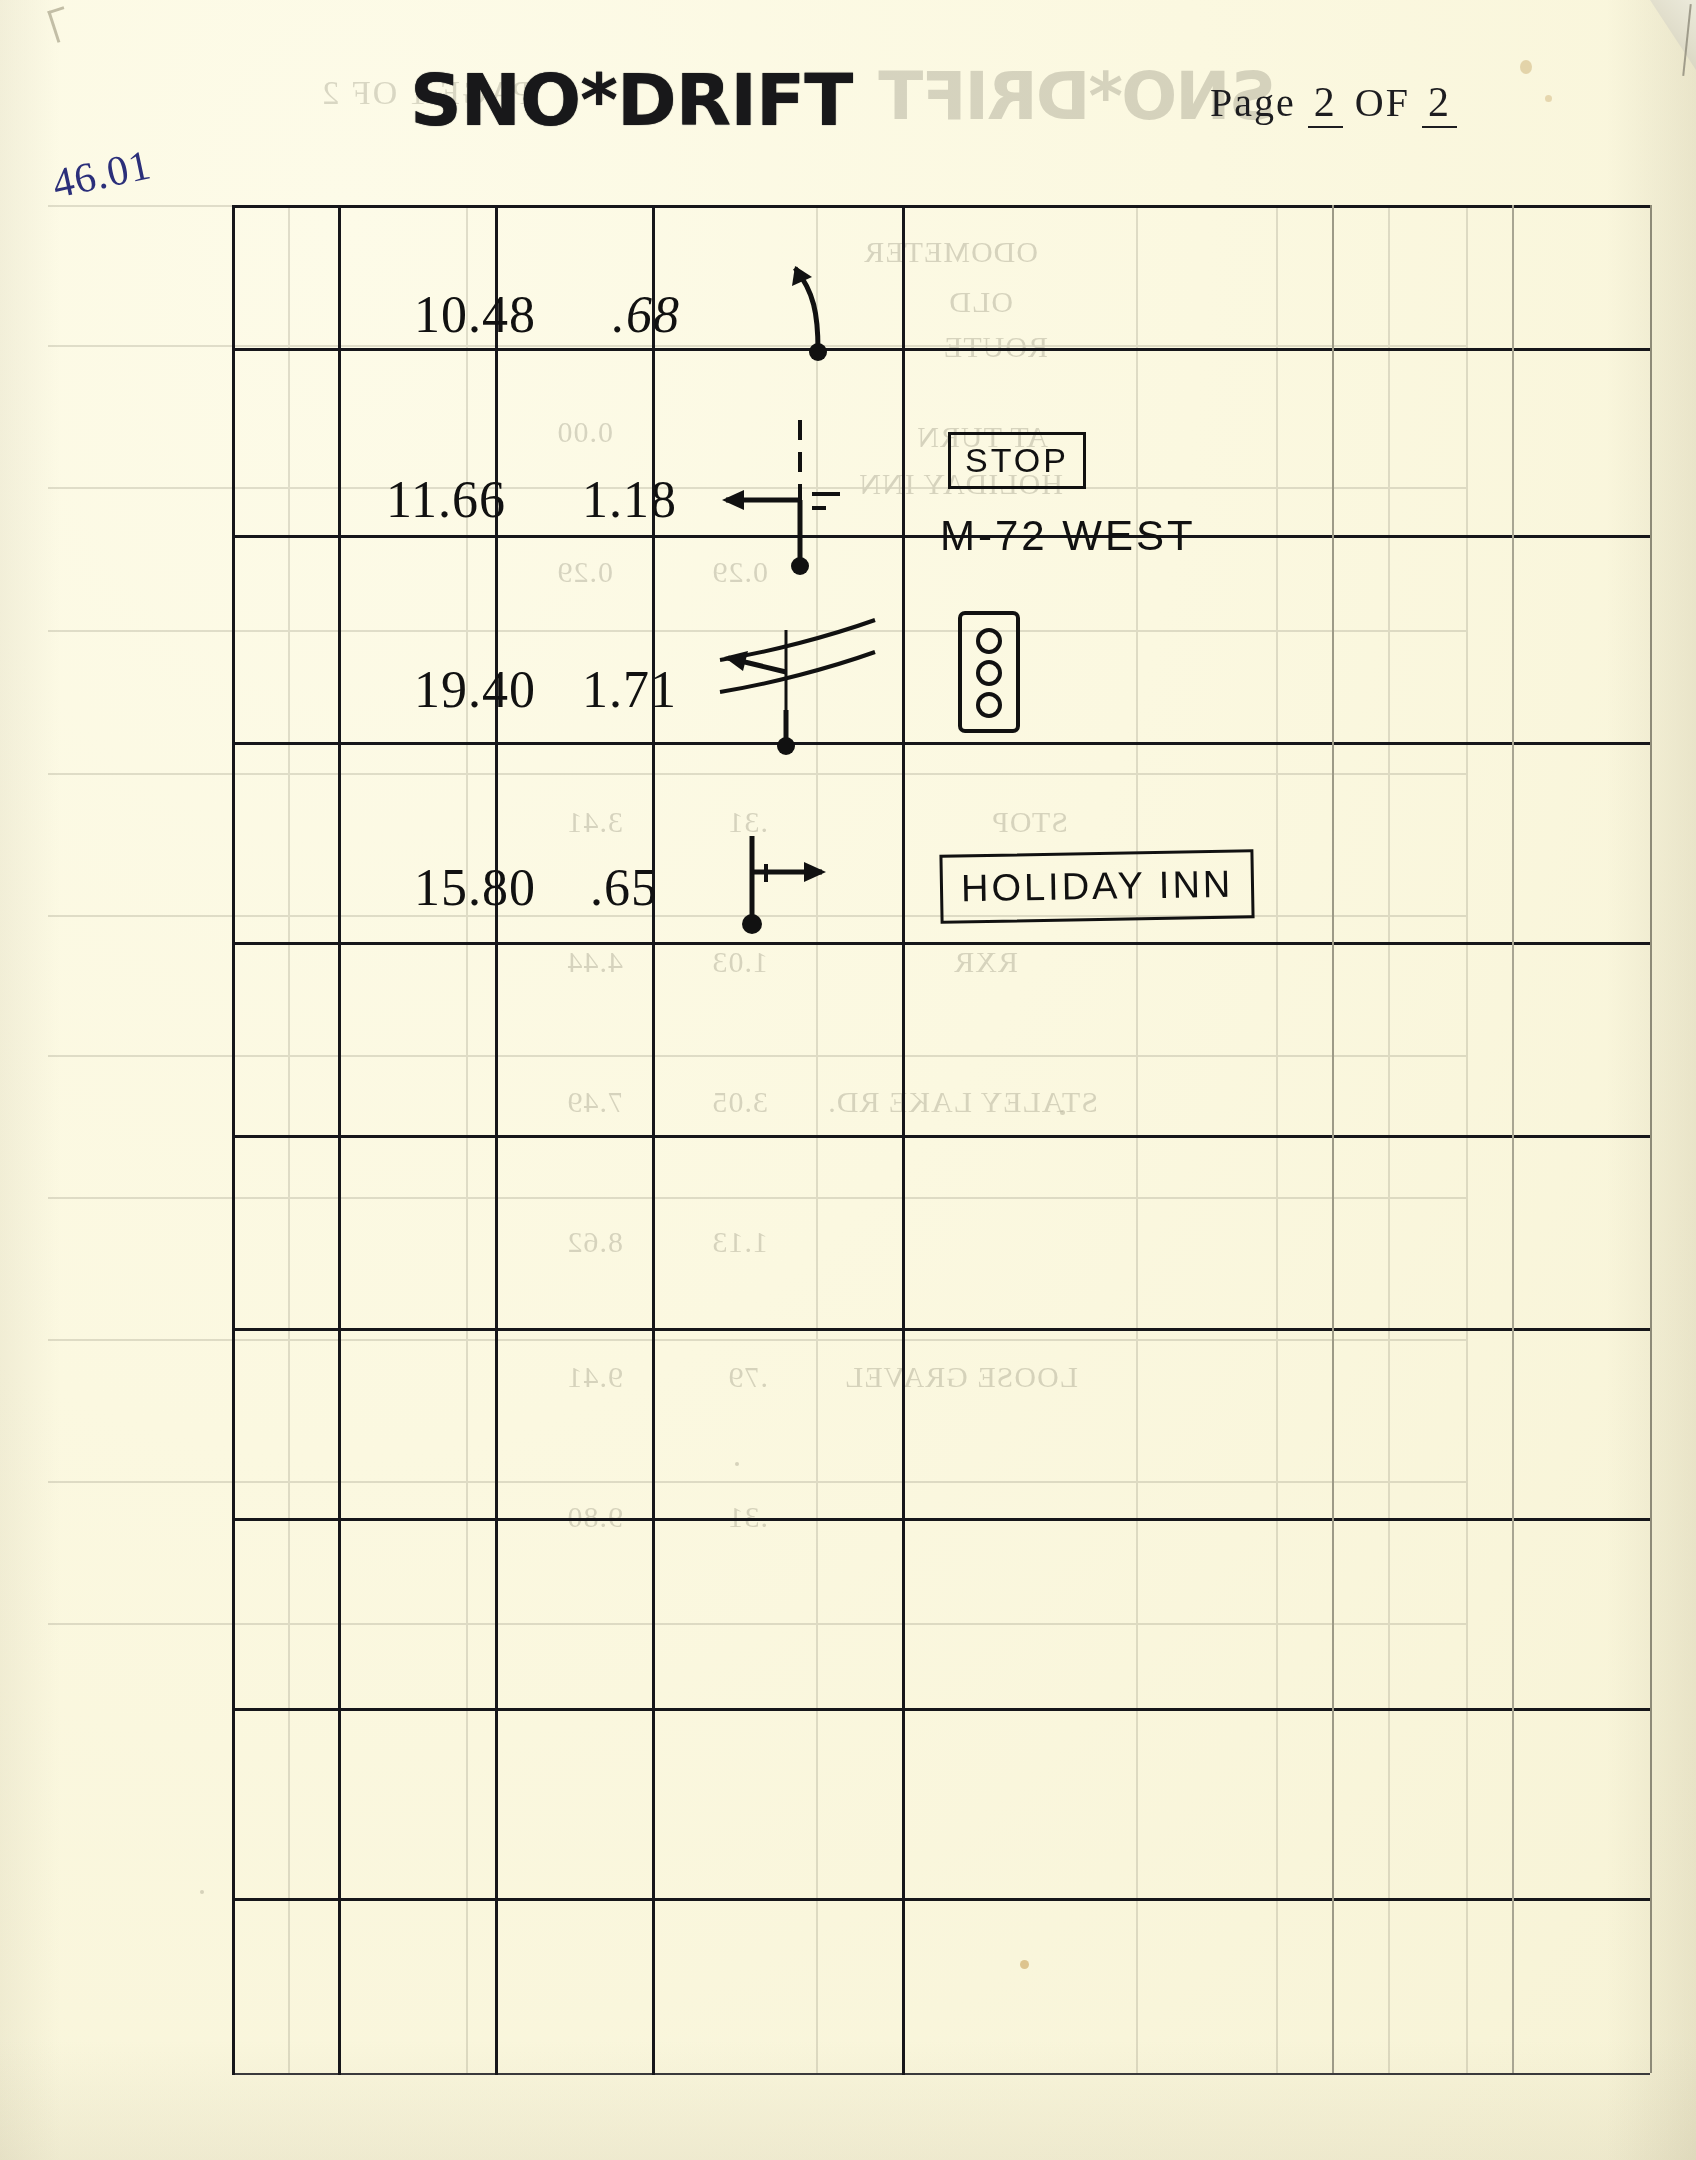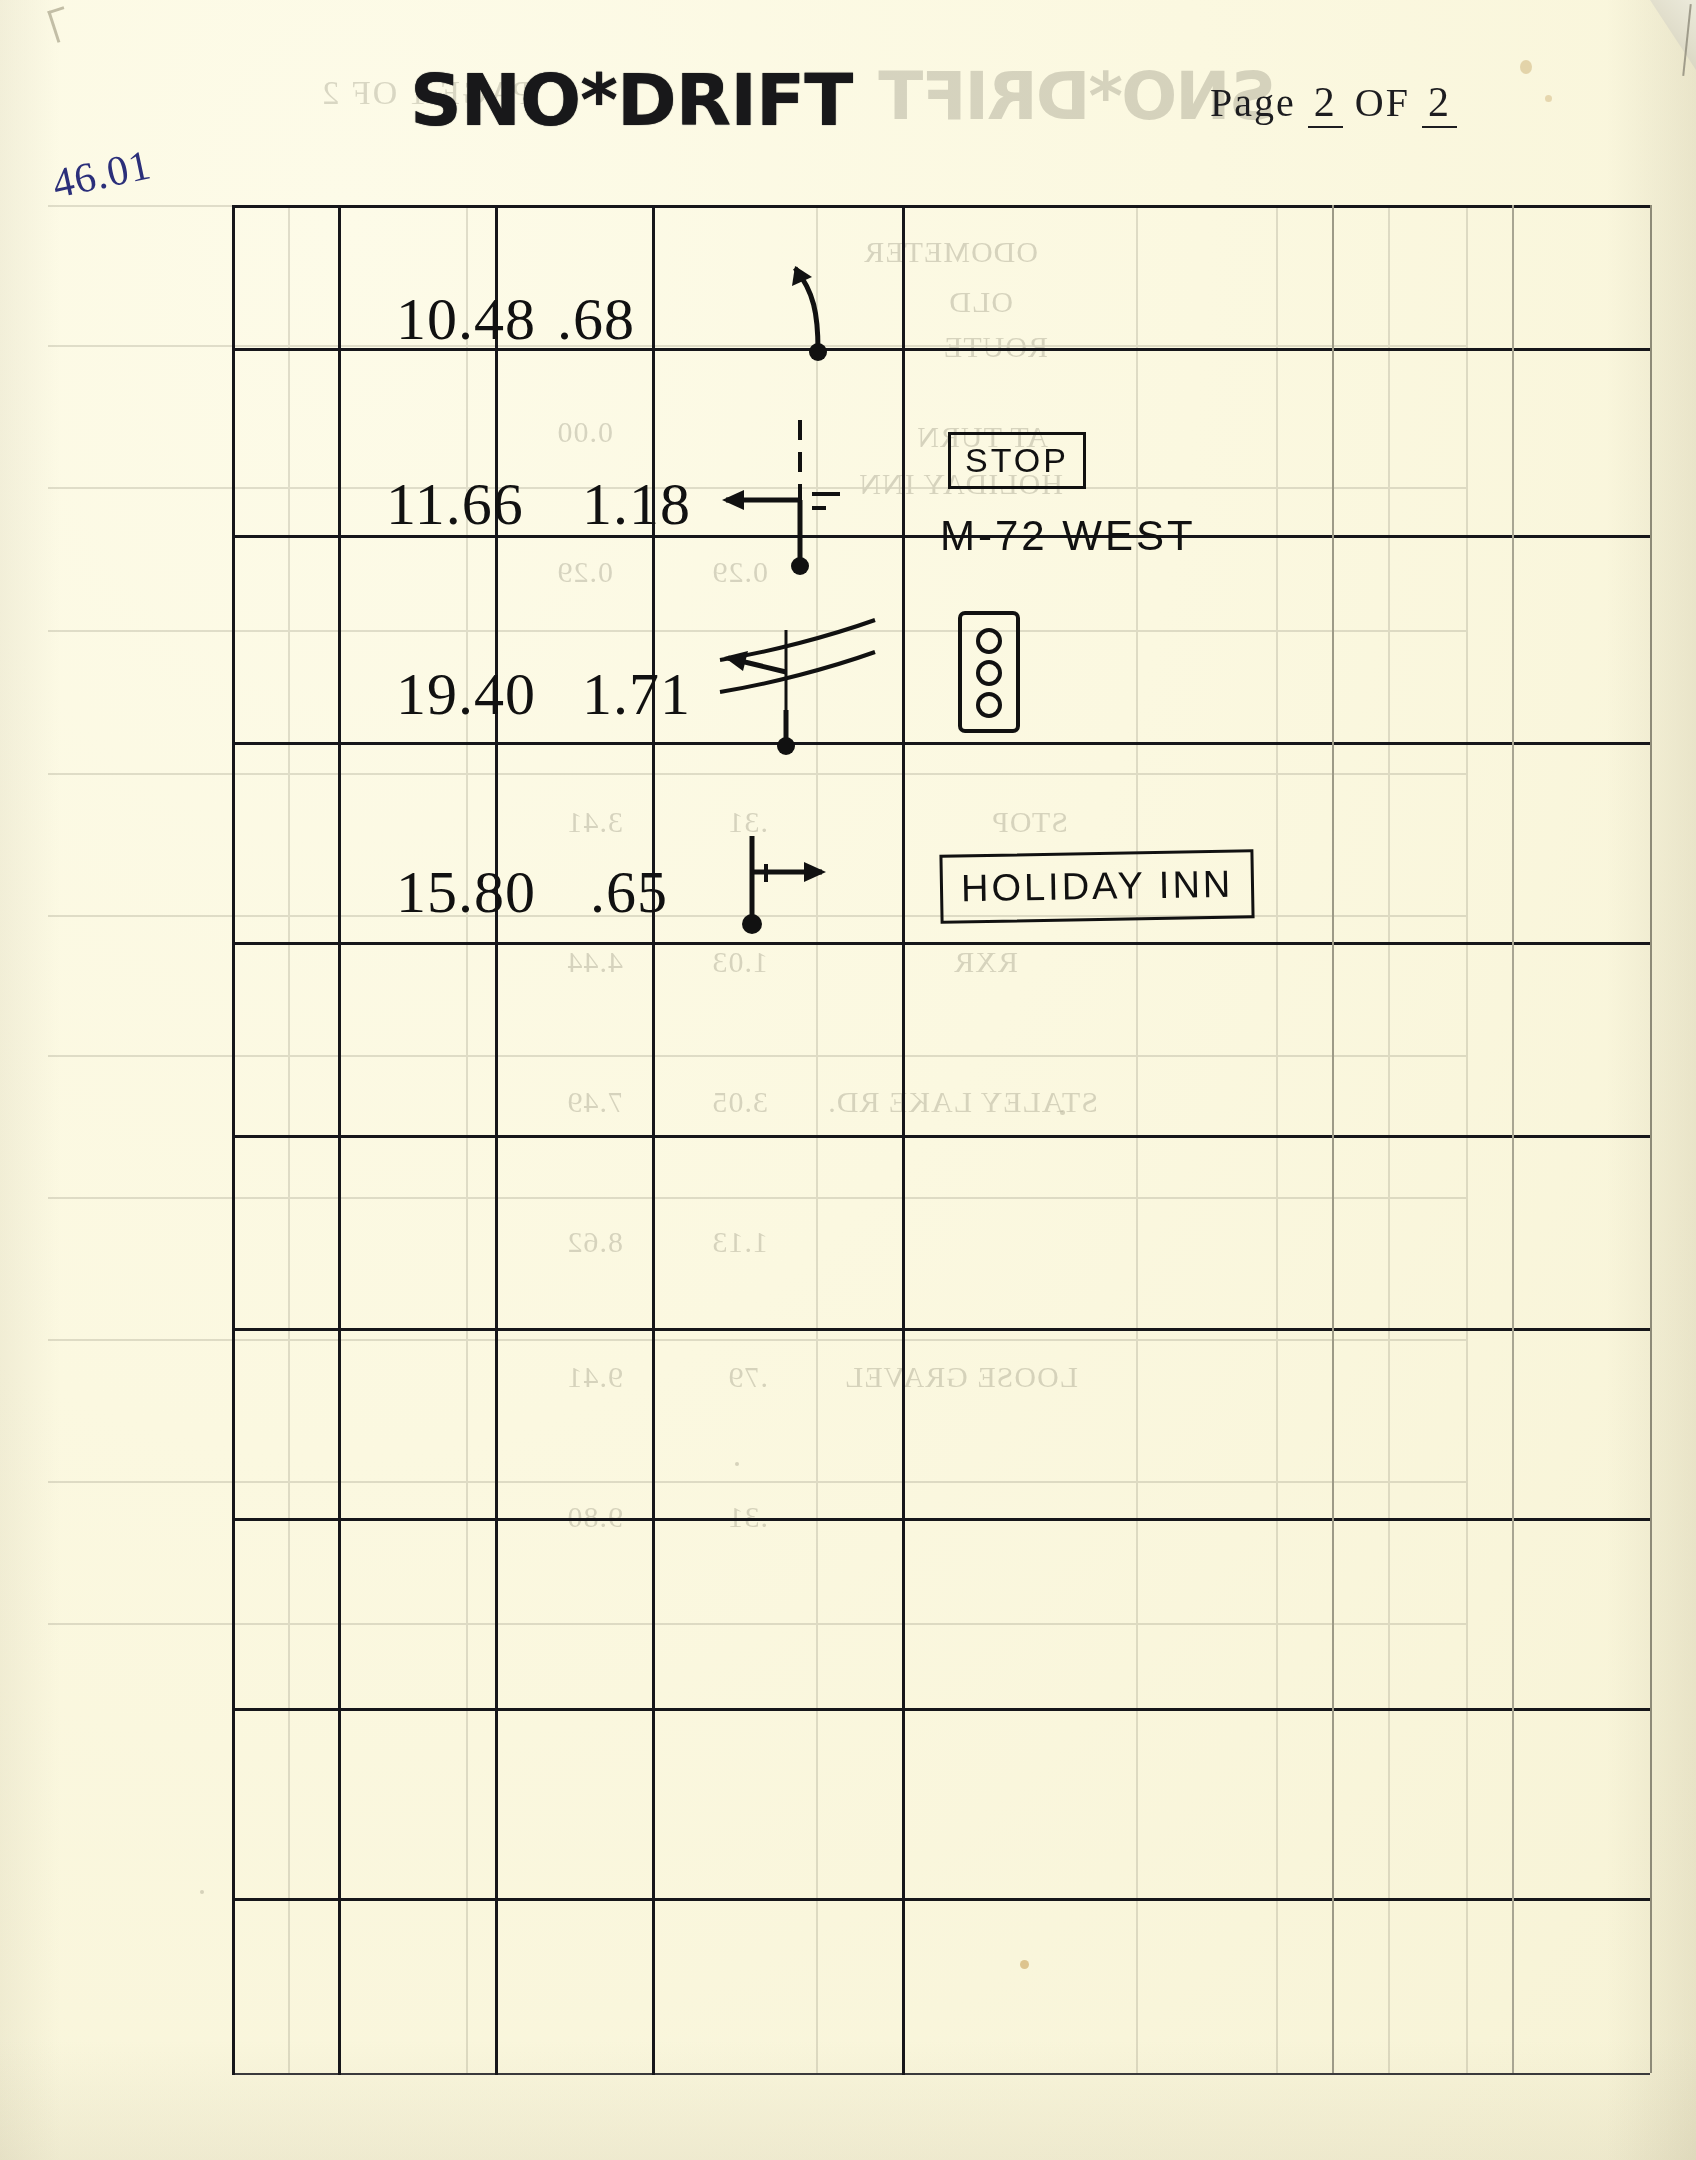--- a/index.html
+++ b/index.html
@@ -177,21 +177,21 @@
   }
   
   #table .thin {
     border-color: #3a3a3c;
     border-width: 2px;
   }
 
   .cell-text {
     position: absolute;
     font-family: "Liberation Serif", serif;
-    font-size: 60px;
+    font-size: 52px;
     color: #111;
     letter-spacing: 1px;
     white-space: nowrap;
   }
   .odo { text-align: right; }
 
   .note-text {
     position: absolute;
     font-family: "Liberation Sans", sans-serif;
     font-size: 38px;
@@ -314,21 +314,21 @@
       <div class="col-line" style="left:106px"></div>
       <div class="col-line" style="left:263px"></div>
       <div class="col-line" style="left:420px"></div>
       <div class="col-line" style="left:670px"></div>
       <div class="col-line thin" style="left:1100px; height:1868px; border-color:#9d9a87;"></div>
       <div class="col-line thin" style="left:1280px; height:1868px; border-color:#a8a592;"></div>
       <div class="col-line thin" style="left:1418px; height:1868px; border-color:#8e8b78;"></div>
     </div>
 
     <div class="cell-text odo" style="left:386px; top:285px; width:150px; text-align:right;">10.48</div>
-    <div class="cell-text" style="left:557px; top:285px;">.68</div>
+    <div class="cell-text" style="left:612px; top:285px;font-style:italic;">.68</div>
 
     <svg class="gly" style="left:740px; top:240px;" width="130" height="130" viewBox="0 0 130 130">
       <path d="M78 110 C 78 74, 74 52, 55 28" fill="none" stroke="#111" stroke-width="5"></path>
       <path d="M55 26 l -3 20 l 20 -9 z" fill="#111"></path>
       <circle cx="78" cy="112" r="9" fill="#111"></circle>
     </svg>
 
     <div class="cell-text odo" style="left:386px; top:470px; width:150px; text-align:left;">11.66</div>
     <div class="cell-text" style="left:582px; top:470px;">1.18</div>
 

